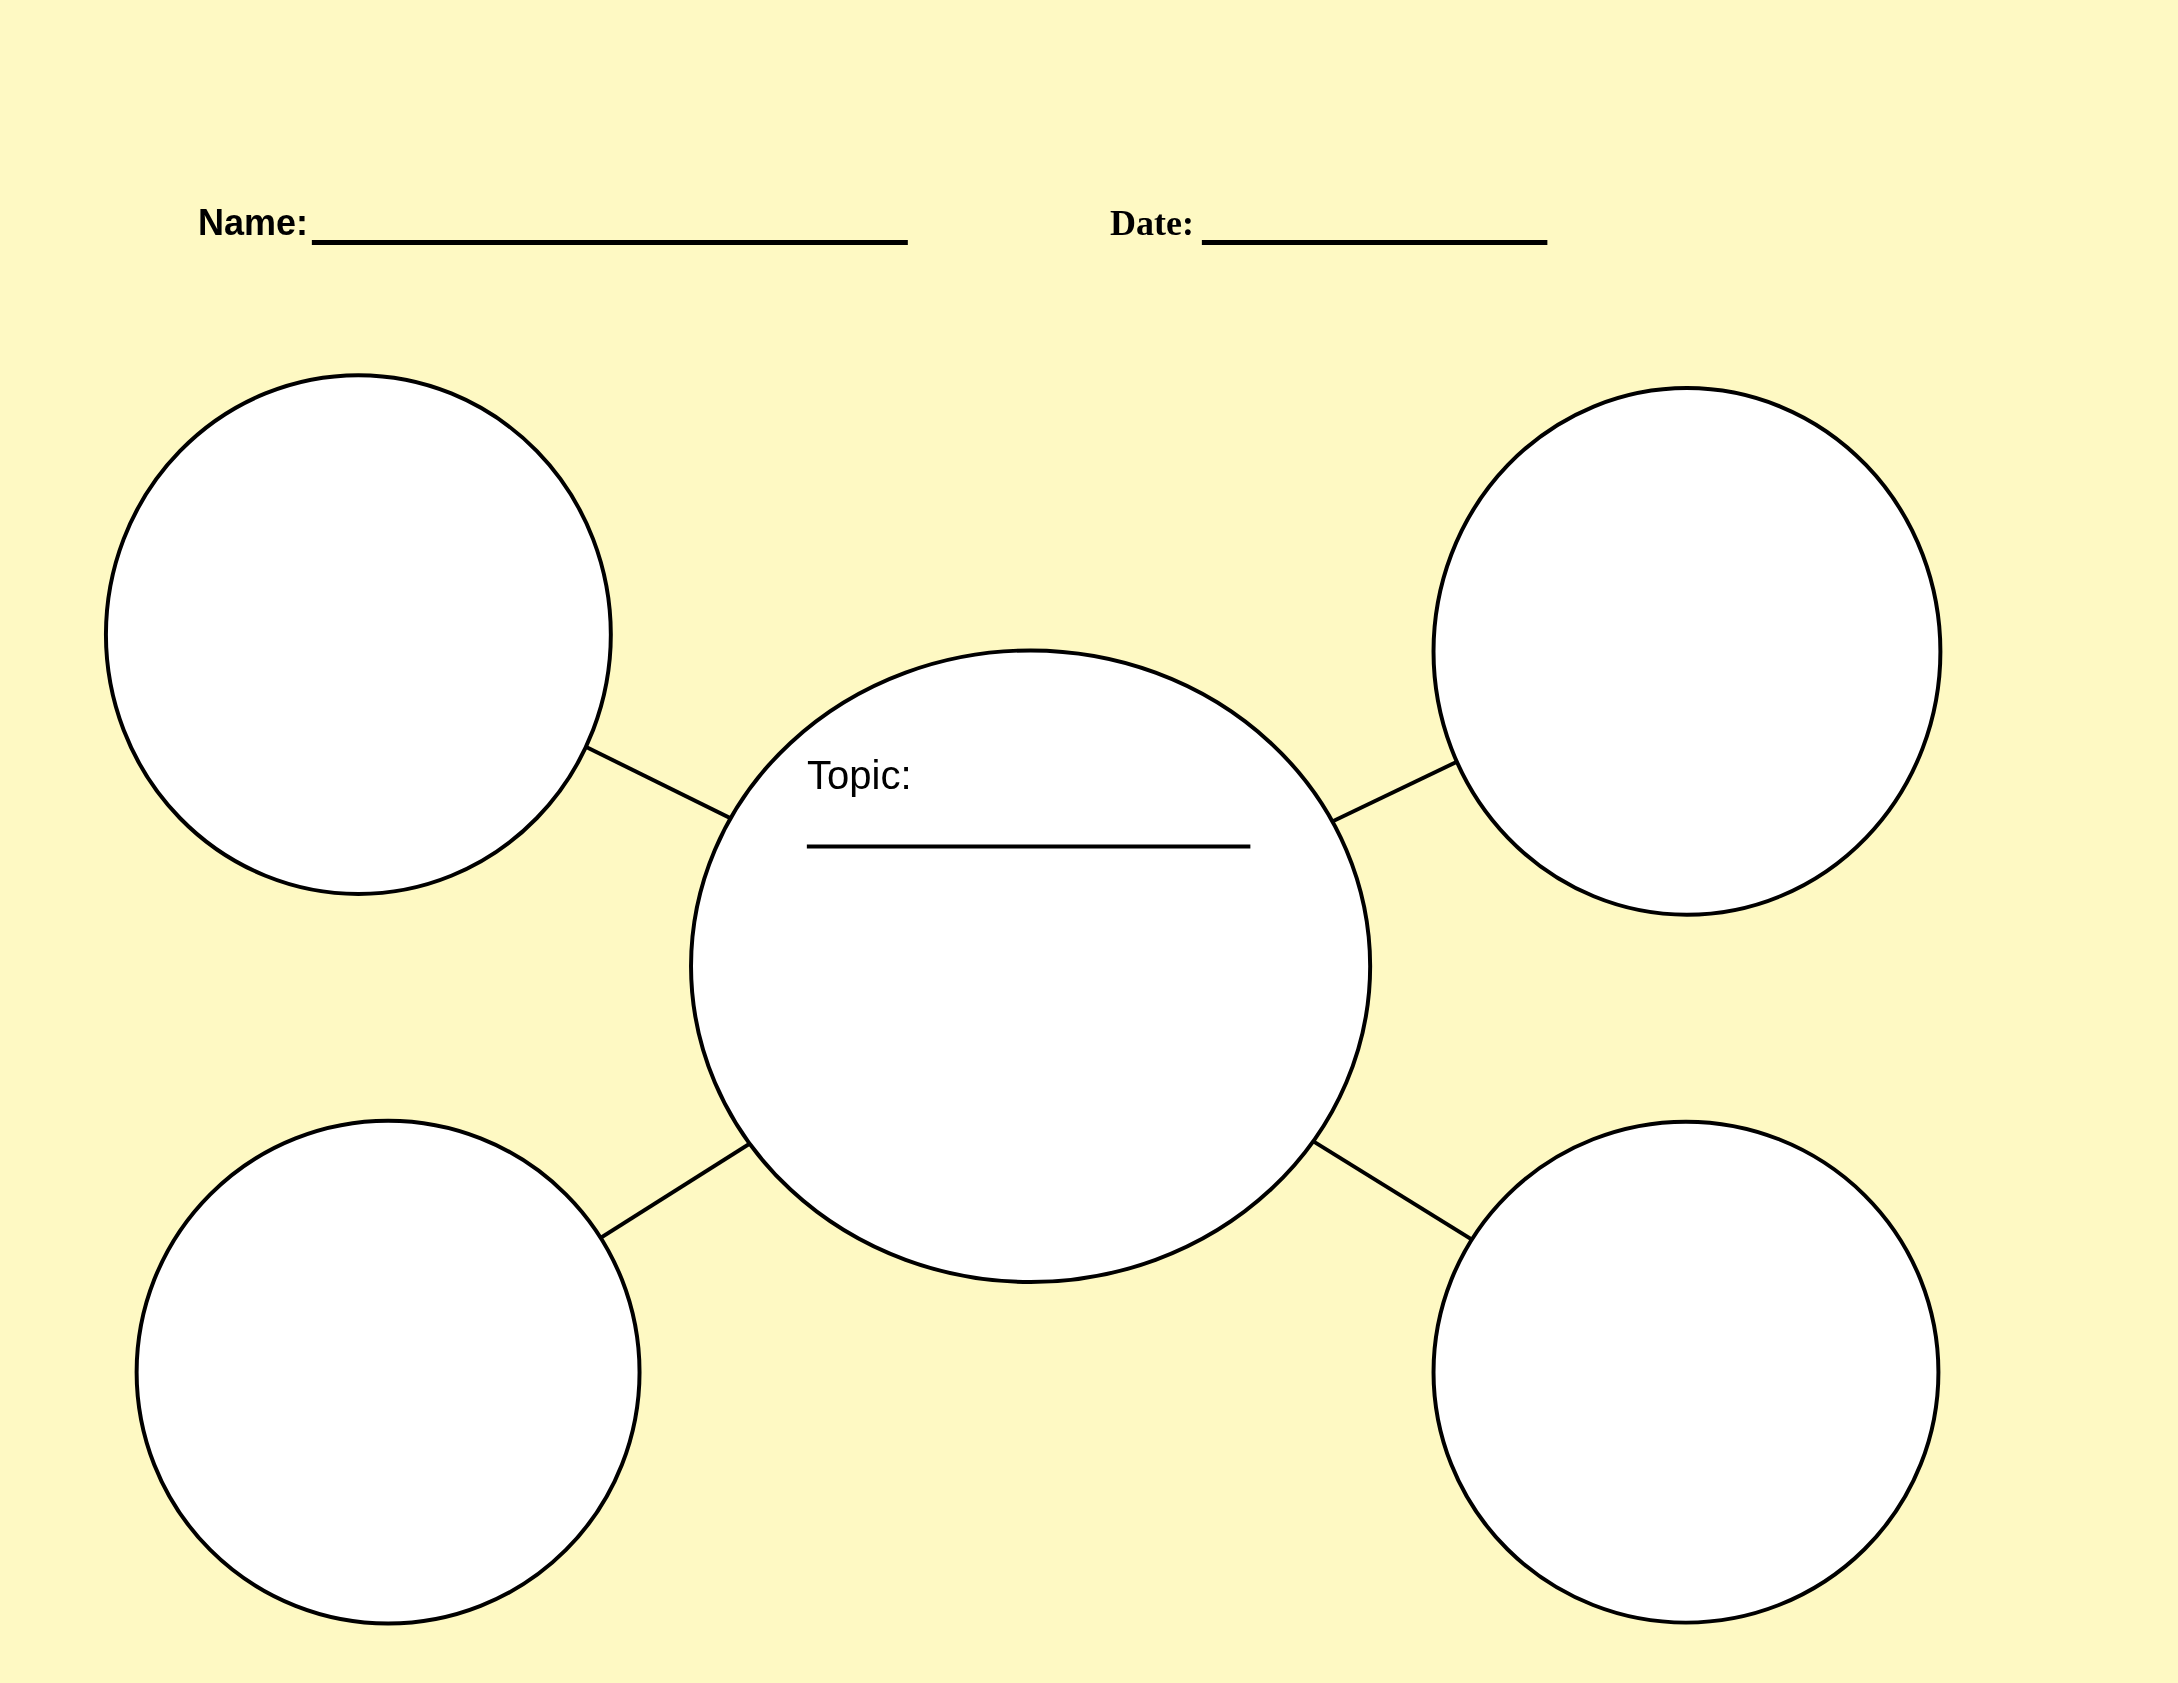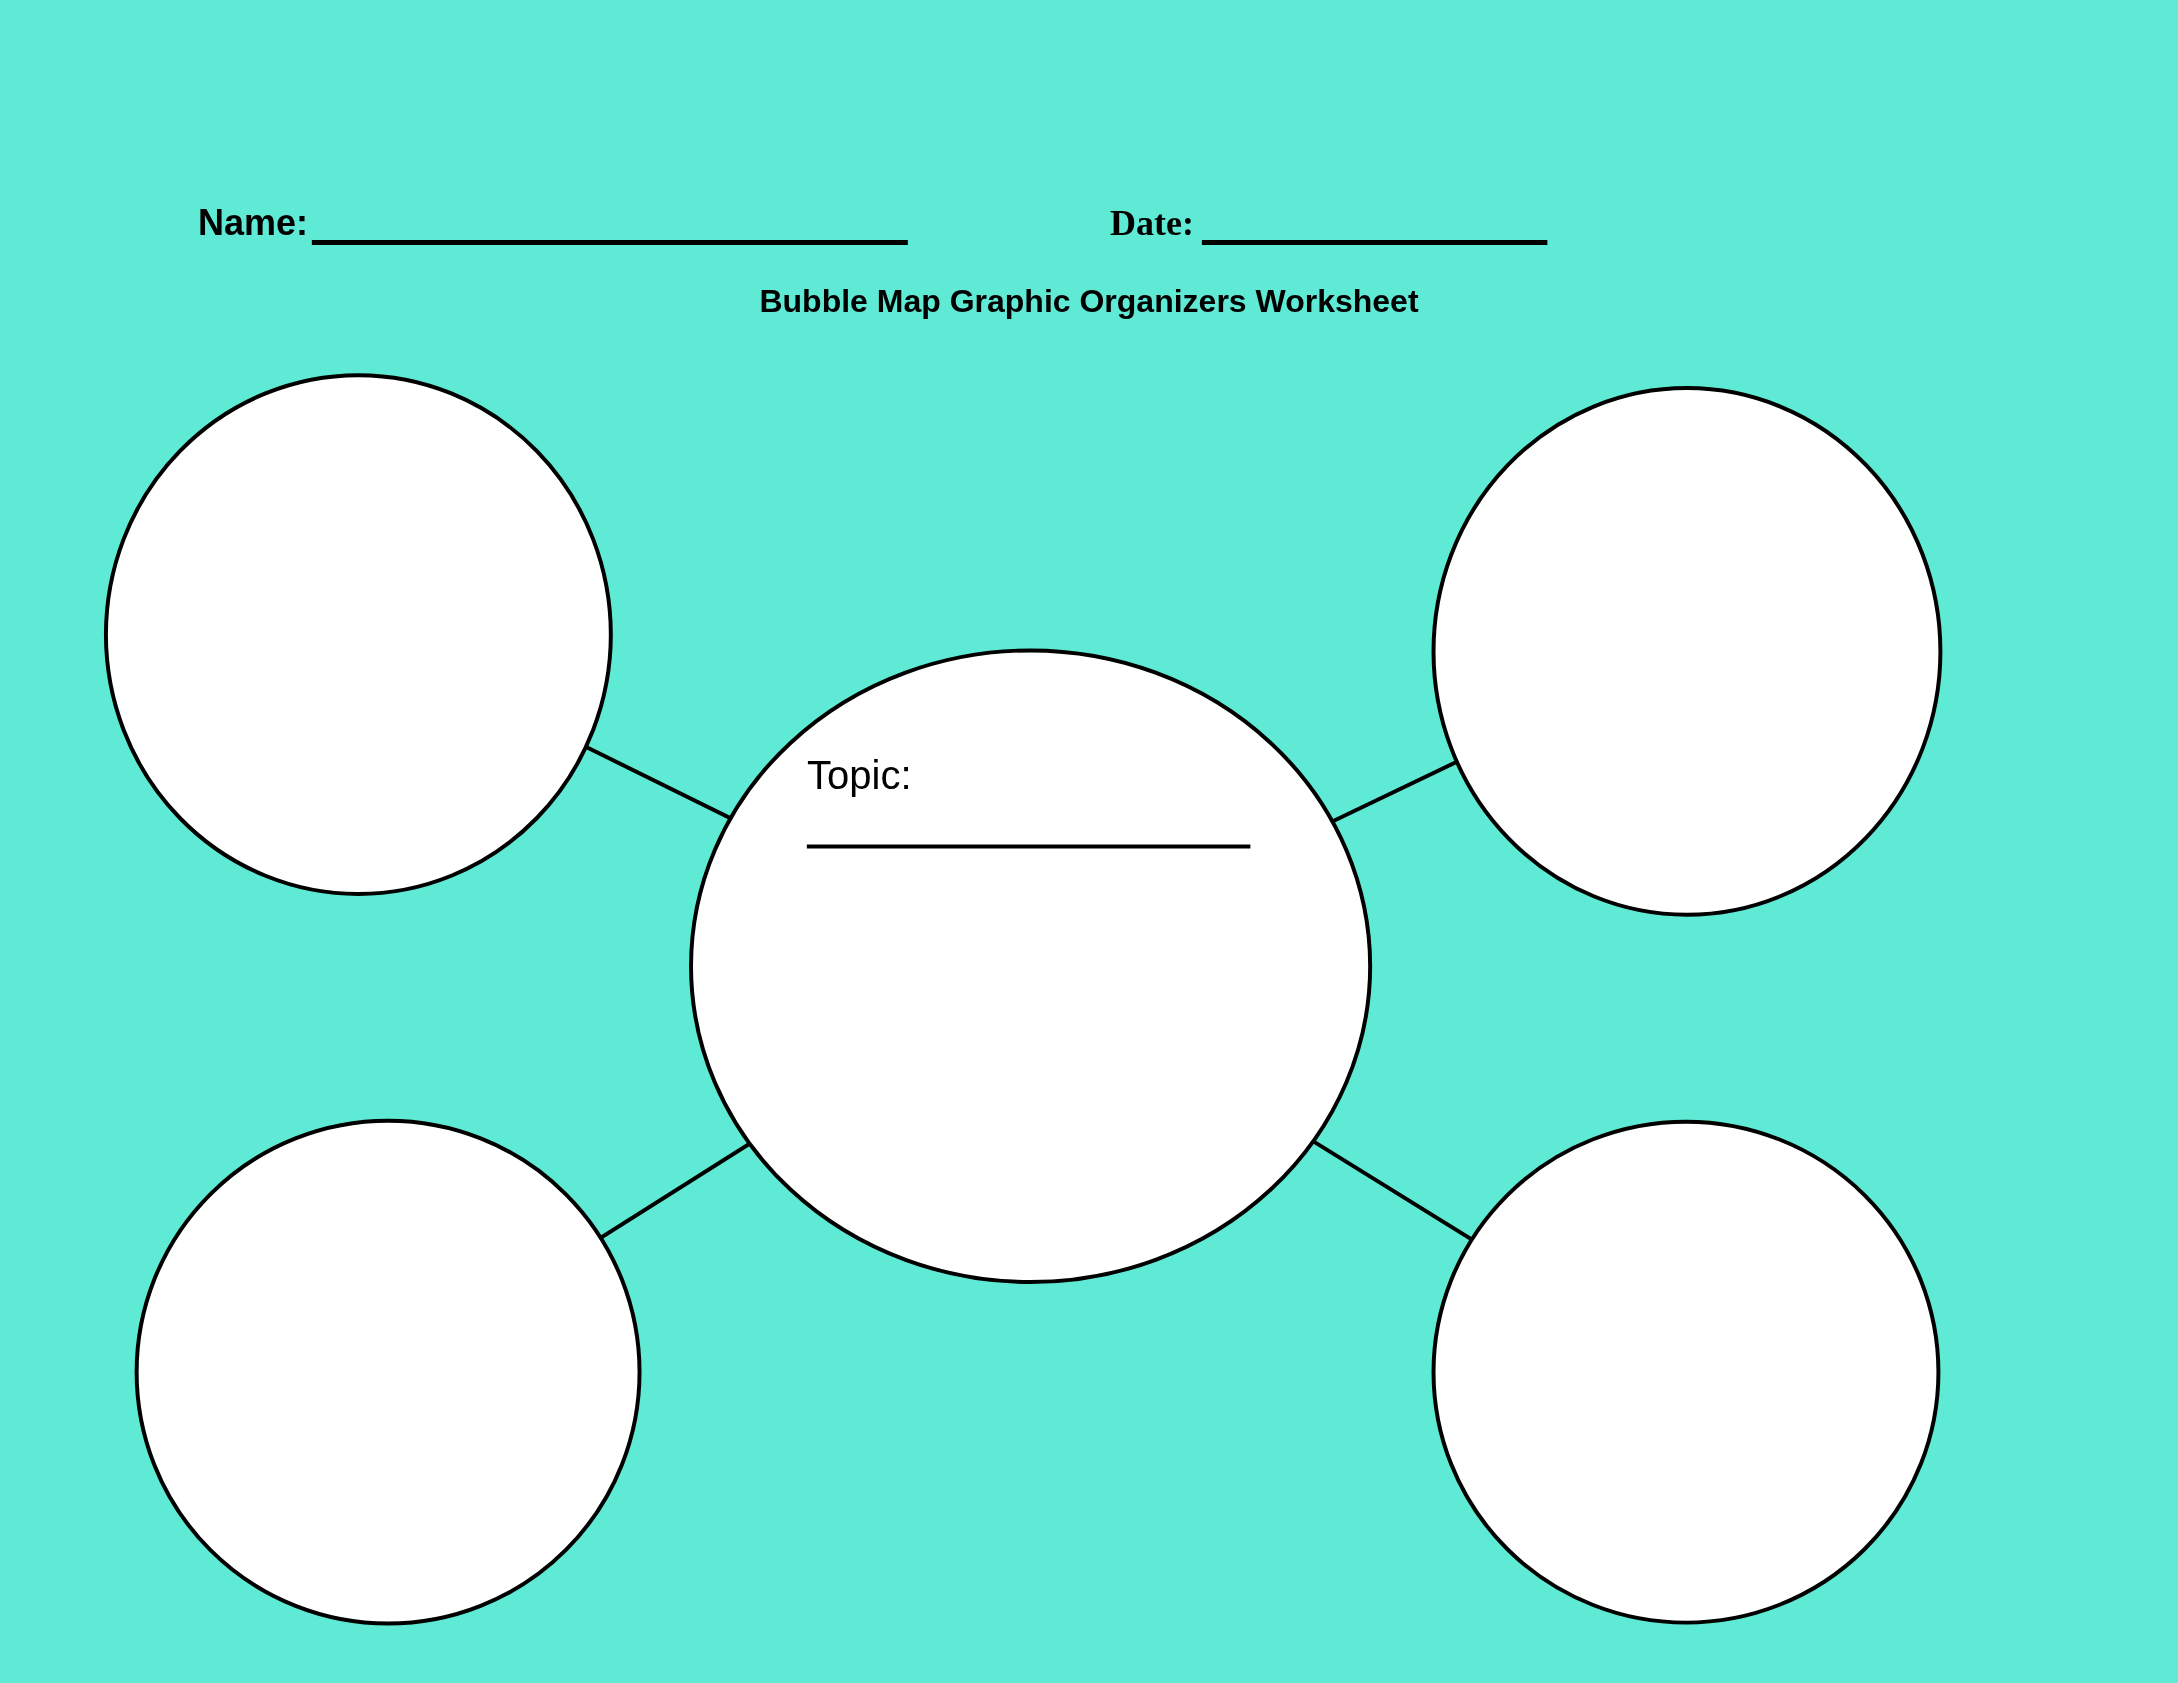--- a/index.html
+++ b/index.html
@@ -4,21 +4,21 @@
 <style>
   html, body {
     margin: 0;
     padding: 0;
     background: #ffffff;
   }
   .page {
     position: relative;
     width: 2178px;
     height: 1683px;
-    background: #5eead4;
+    background: #fef9c3;
     font-family: "Liberation Sans", sans-serif;
     color: #000000;
     overflow: hidden;
   }
   .diagram-svg {
     position: absolute;
     left: 0;
     top: 0;
     width: 2178px;
     height: 1683px;
@@ -78,18 +78,17 @@
 
     <line x1="315" y1="245" x2="917" y2="245" stroke="#000000" stroke-width="5"></line>
     <line x1="1214" y1="245" x2="1563" y2="245" stroke="#000000" stroke-width="5"></line>
     <line x1="815" y1="855" x2="1263" y2="855" stroke="#000000" stroke-width="4"></line>
   </svg>
 
   <div class="label name-label">Name:</div>
 
   <div class="label date-label">Date:</div>
 
-  <div class="label worksheet-title">Bubble Map Graphic Organizers Worksheet</div>
 
   <div class="label topic-label">Topic:</div>
 
 </div>
 
 
 </body></html>

